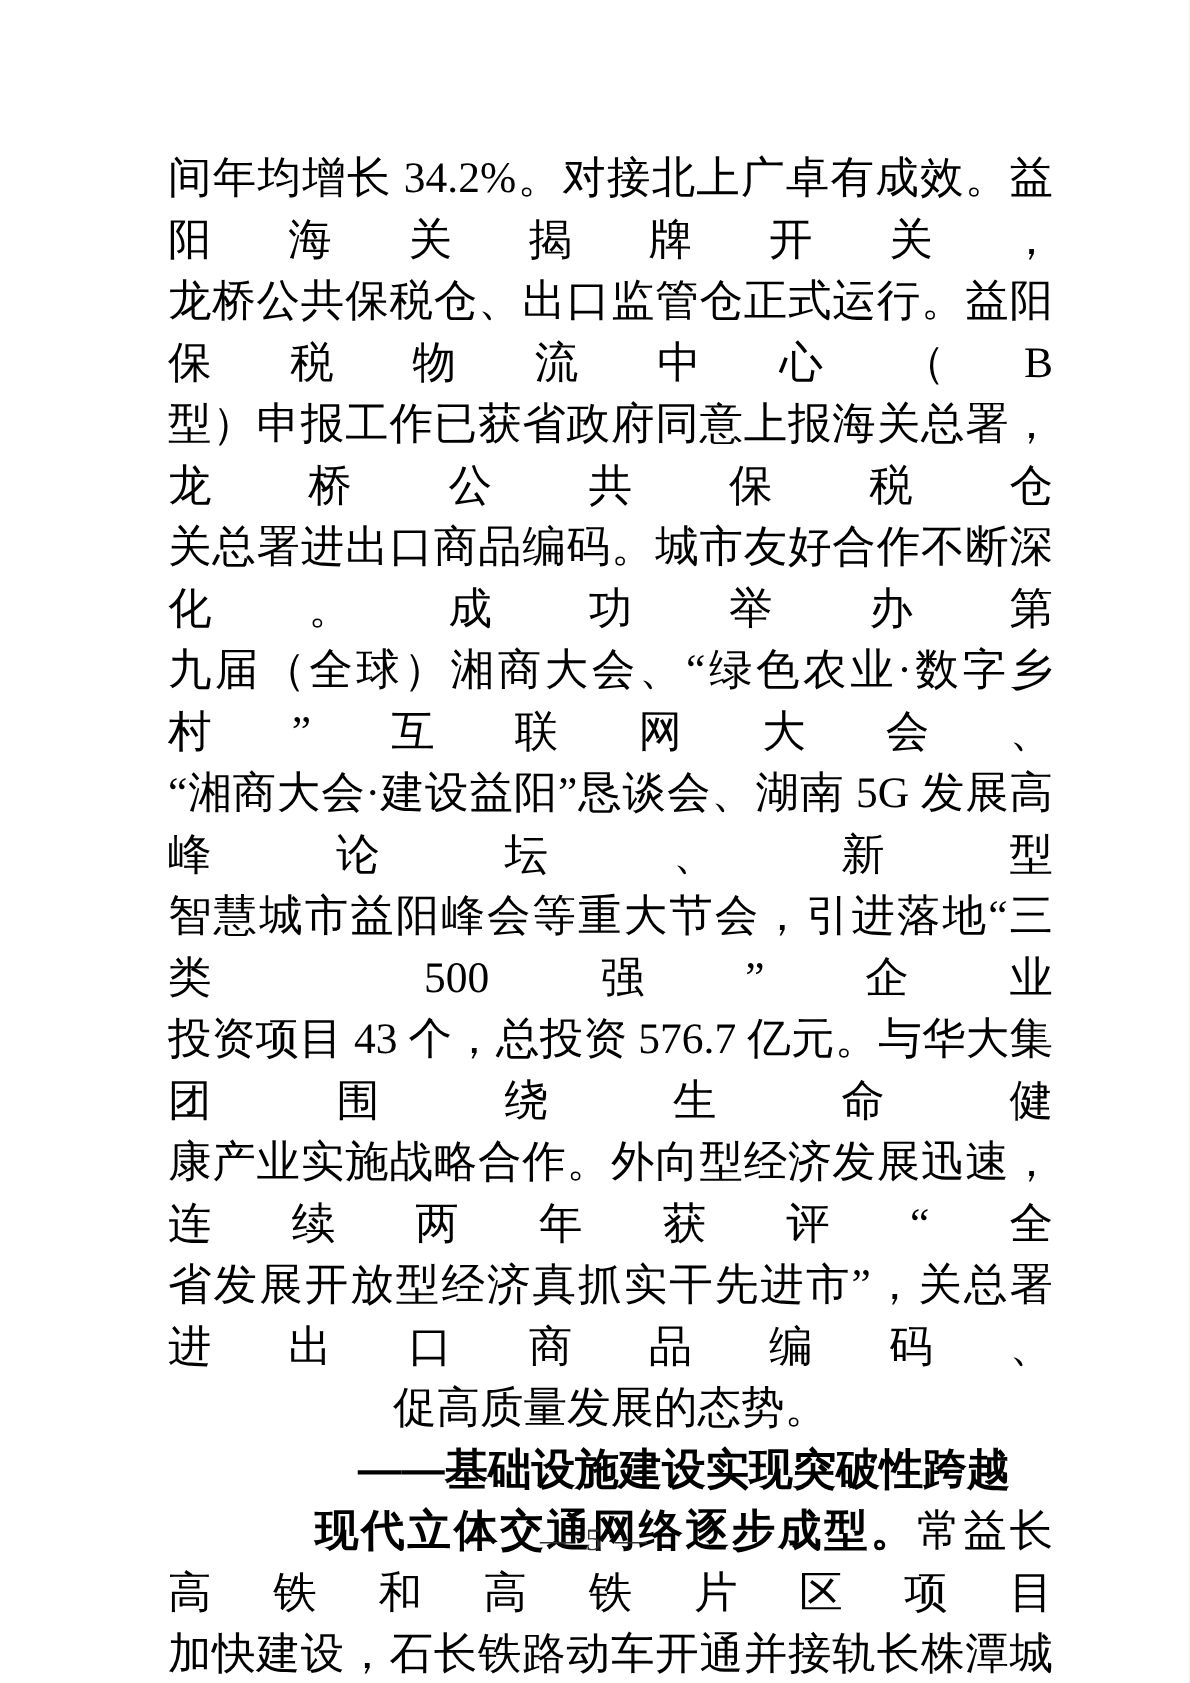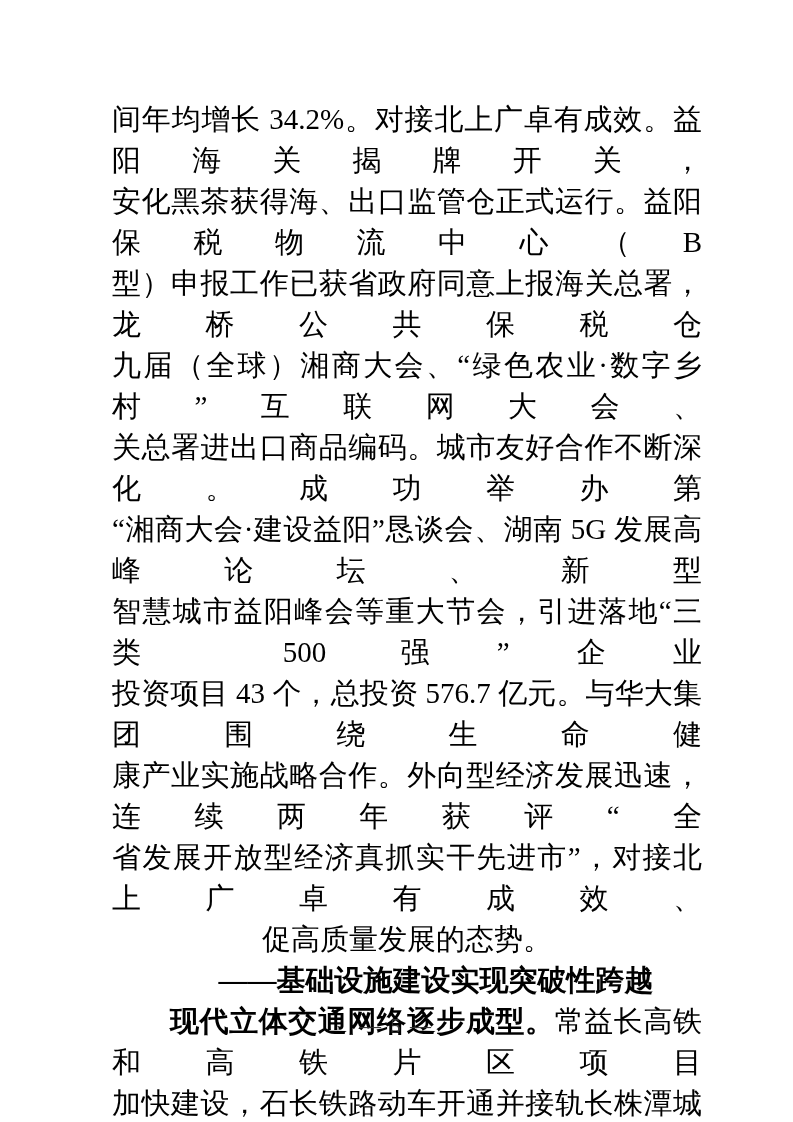--- a/index.html
+++ b/index.html
@@ -30,21 +30,22 @@
   }
   .text-line.full {
     text-align: justify;
     text-align-last: justify;
   }
   .text-line.indent {
     text-indent: 2em;
   }
   .text-line .bold {
     font-weight: 700;
-    font-family: Liberation Serif, serif;
+    font-family: Liberation Sans, sans-serif;
+    margin-left: 40px;
   }
   .text-line .latin {
     font-family: "Liberation Serif", "DejaVu Serif", serif;
   }
   .page-footer {
     position: absolute;
     left: 0;
     top: 1014px;
     width: 100%;
     text-align: center;
@@ -53,28 +54,28 @@
     color: #333333;
     font-family: "Liberation Serif", "DejaVu Serif", serif;
   }
 </style>
 </head>
 <body>
 
 <div class="page">
   <div class="text-body">
       <div class="text-line full"><span>间年均增长 </span><span class="latin">34.2%</span><span>。对接北上广卓有成效。益阳海关揭牌开关，</span></div>
-      <div class="text-line full"><span>安化黑茶获得海、出口监管仓正式运行。益阳保税物流中心（</span><span class="latin">B</span></div>
+      <div class="text-line full"><span>龙桥公共保税仓、出口监管仓正式运行。益阳保税物流中心（</span><span class="latin">B</span></div>
       <div class="text-line full"><span>型）申报工作已获省政府同意上报海关总署，龙桥公共保税仓</span></div>
+      <div class="text-line full"><span>关总署进出口商品编码。城市友好合作不断深化。成功举办第</span></div>
       <div class="text-line full"><span>九届（全球）湘商大会、“绿色农业·数字乡村”互联网大会、</span></div>
-      <div class="text-line full"><span>关总署进出口商品编码。城市友好合作不断深化。成功举办第</span></div>
       <div class="text-line full"><span>“湘商大会·建设益阳”恳谈会、湖南 </span><span class="latin">5G</span><span> 发展高峰论坛、新型</span></div>
       <div class="text-line full"><span>智慧城市益阳峰会等重大节会，引进落地“三类 </span><span class="latin">500</span><span> 强”企业</span></div>
       <div class="text-line full"><span>投资项目 </span><span class="latin">43</span><span> 个，总投资 </span><span class="latin">576.7</span><span> 亿元。与华大集团围绕生命健</span></div>
       <div class="text-line full"><span>康产业实施战略合作。外向型经济发展迅速，连续两年获评“全</span></div>
-      <div class="text-line full"><span>省发展开放型经济真抓实干先进市”，对接北上广卓有成效、</span></div>
+      <div class="text-line full"><span>省发展开放型经济真抓实干先进市”，关总署进出口商品编码、</span></div>
       <div class="text-line"><span>促高质量发展的态势。</span></div>
       <div class="text-line indent"><span class="bold">——基础设施建设实现突破性跨越</span></div>
       <div class="text-line indent full"><span class="bold">现代立体交通网络逐步成型。</span><span>常益长高铁和高铁片区项目</span></div>
       <div class="text-line full"><span>加快建设，石长铁路动车开通并接轨长株潭城际轨道。全市高</span></div>
     </div>
   <div class="page-footer">— 5 —</div>
 </div>
 
 </body></html>

